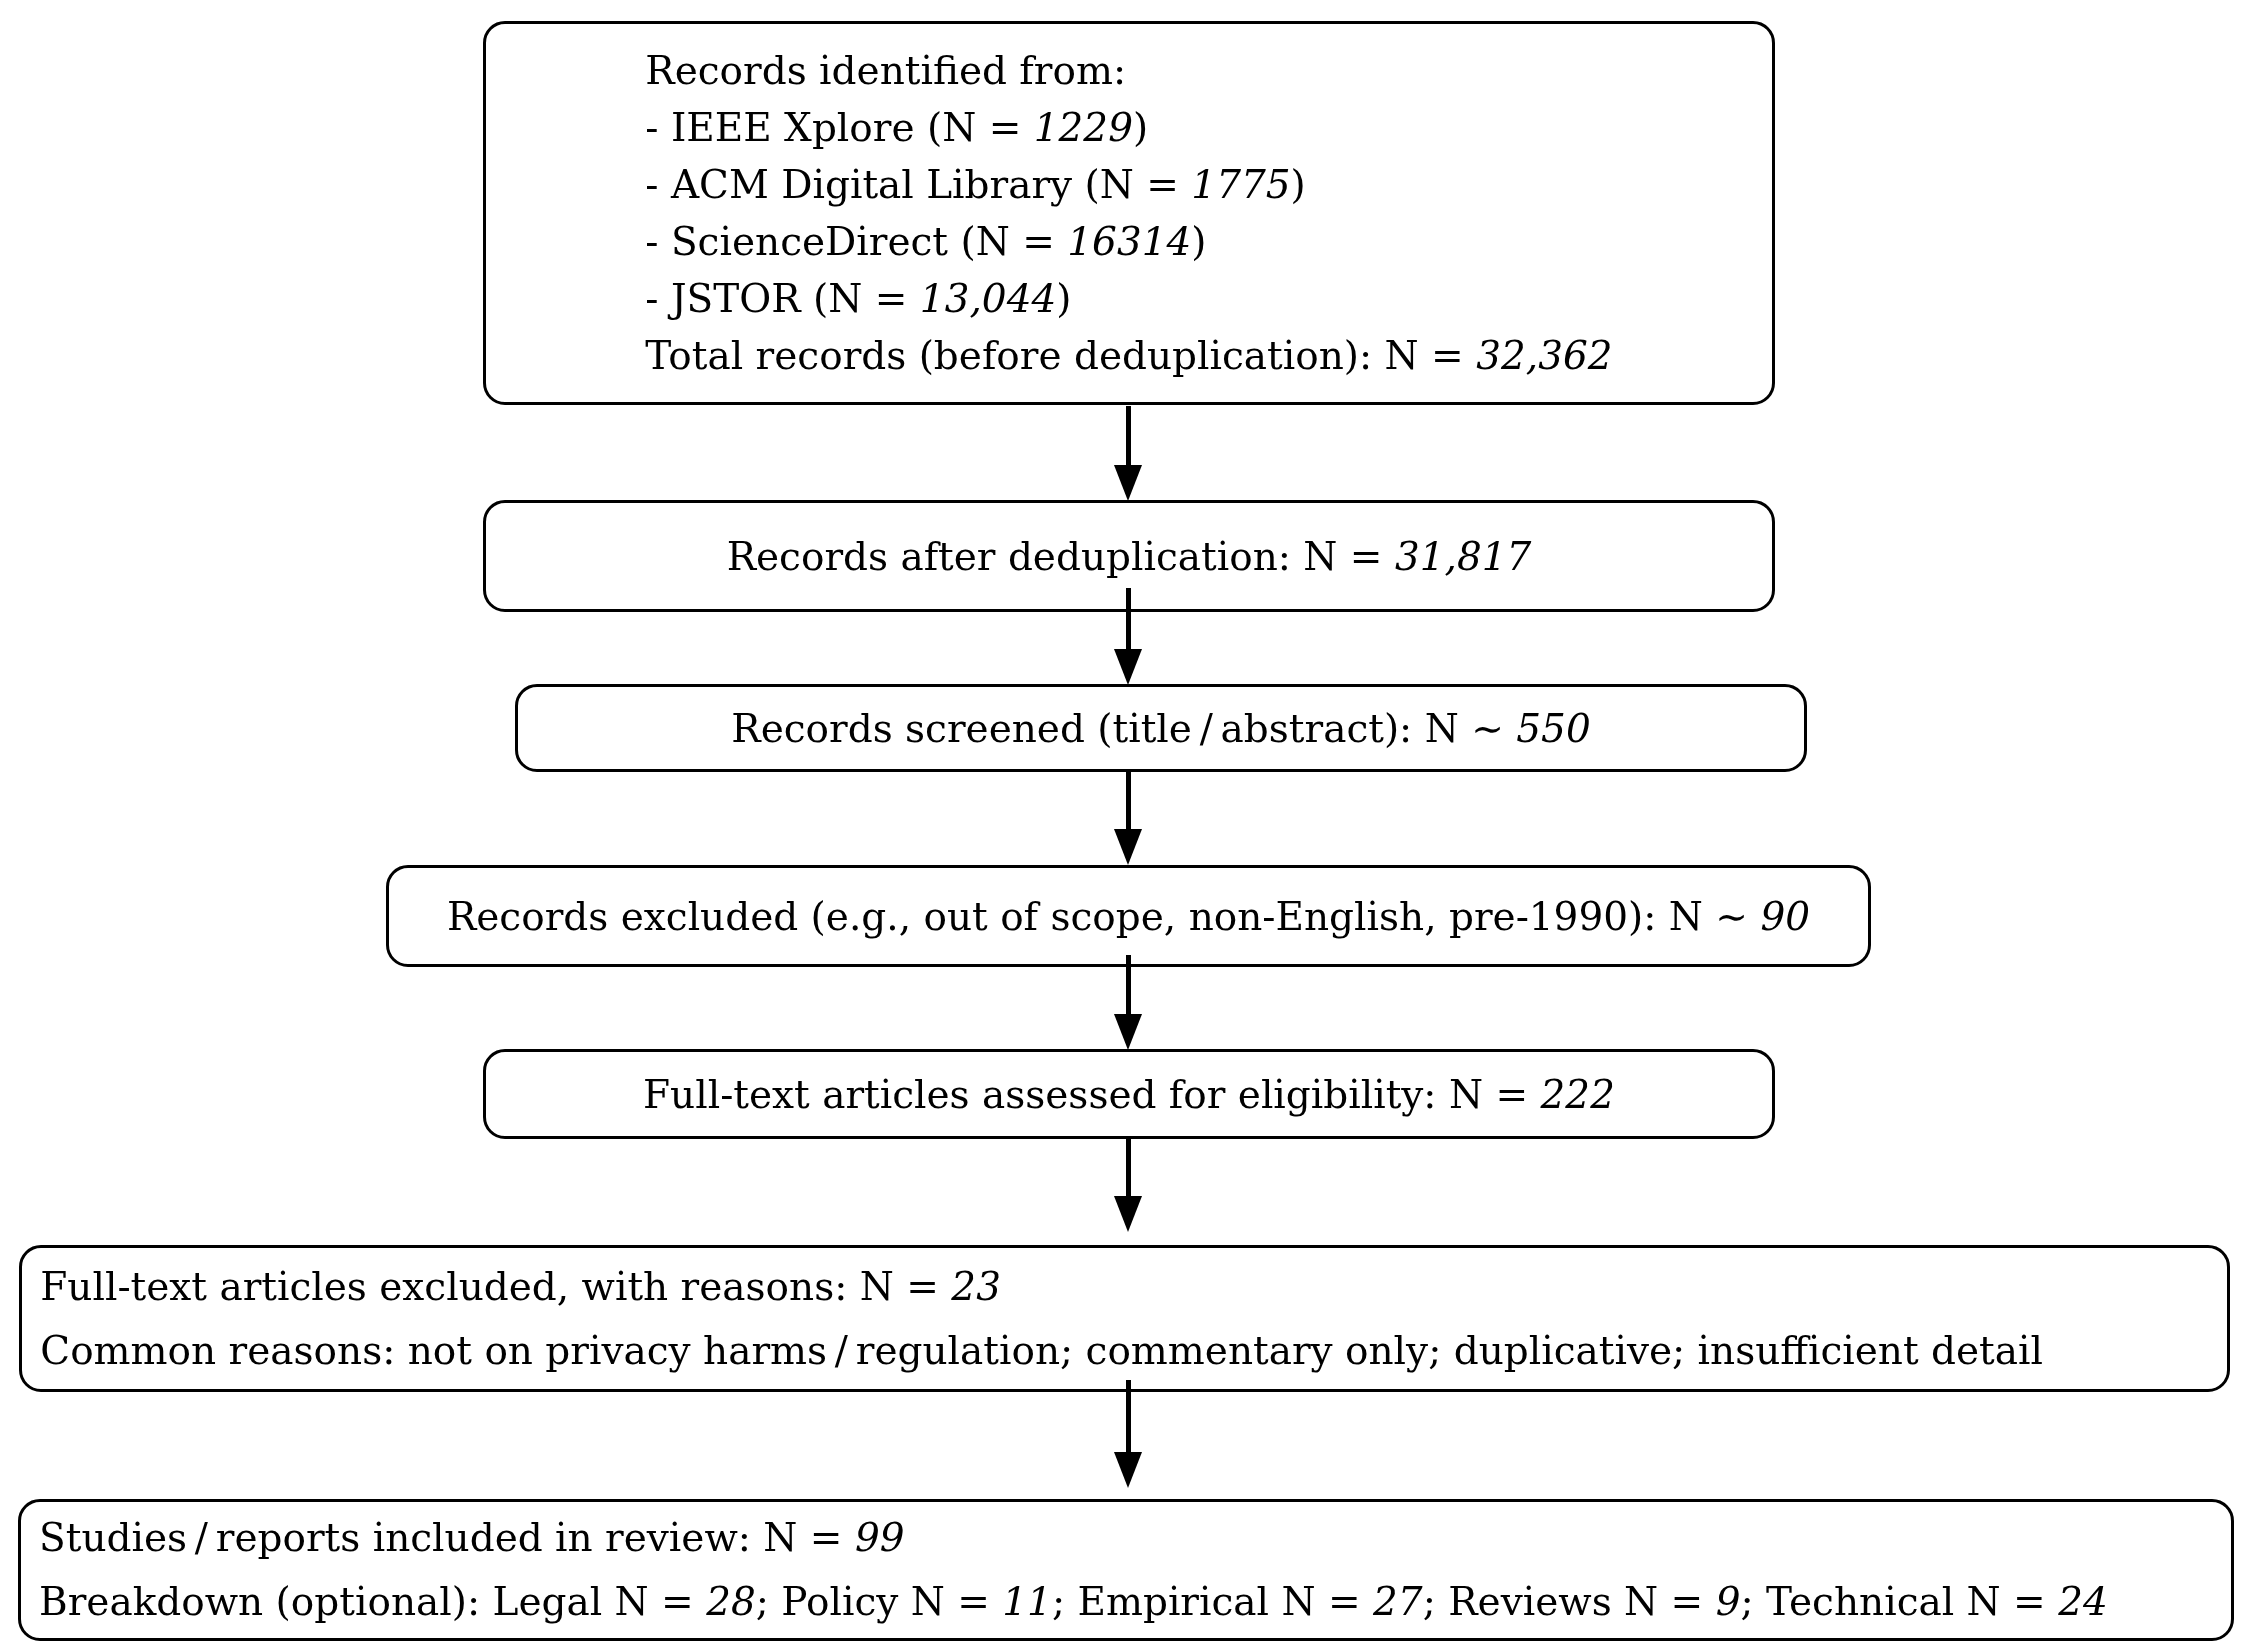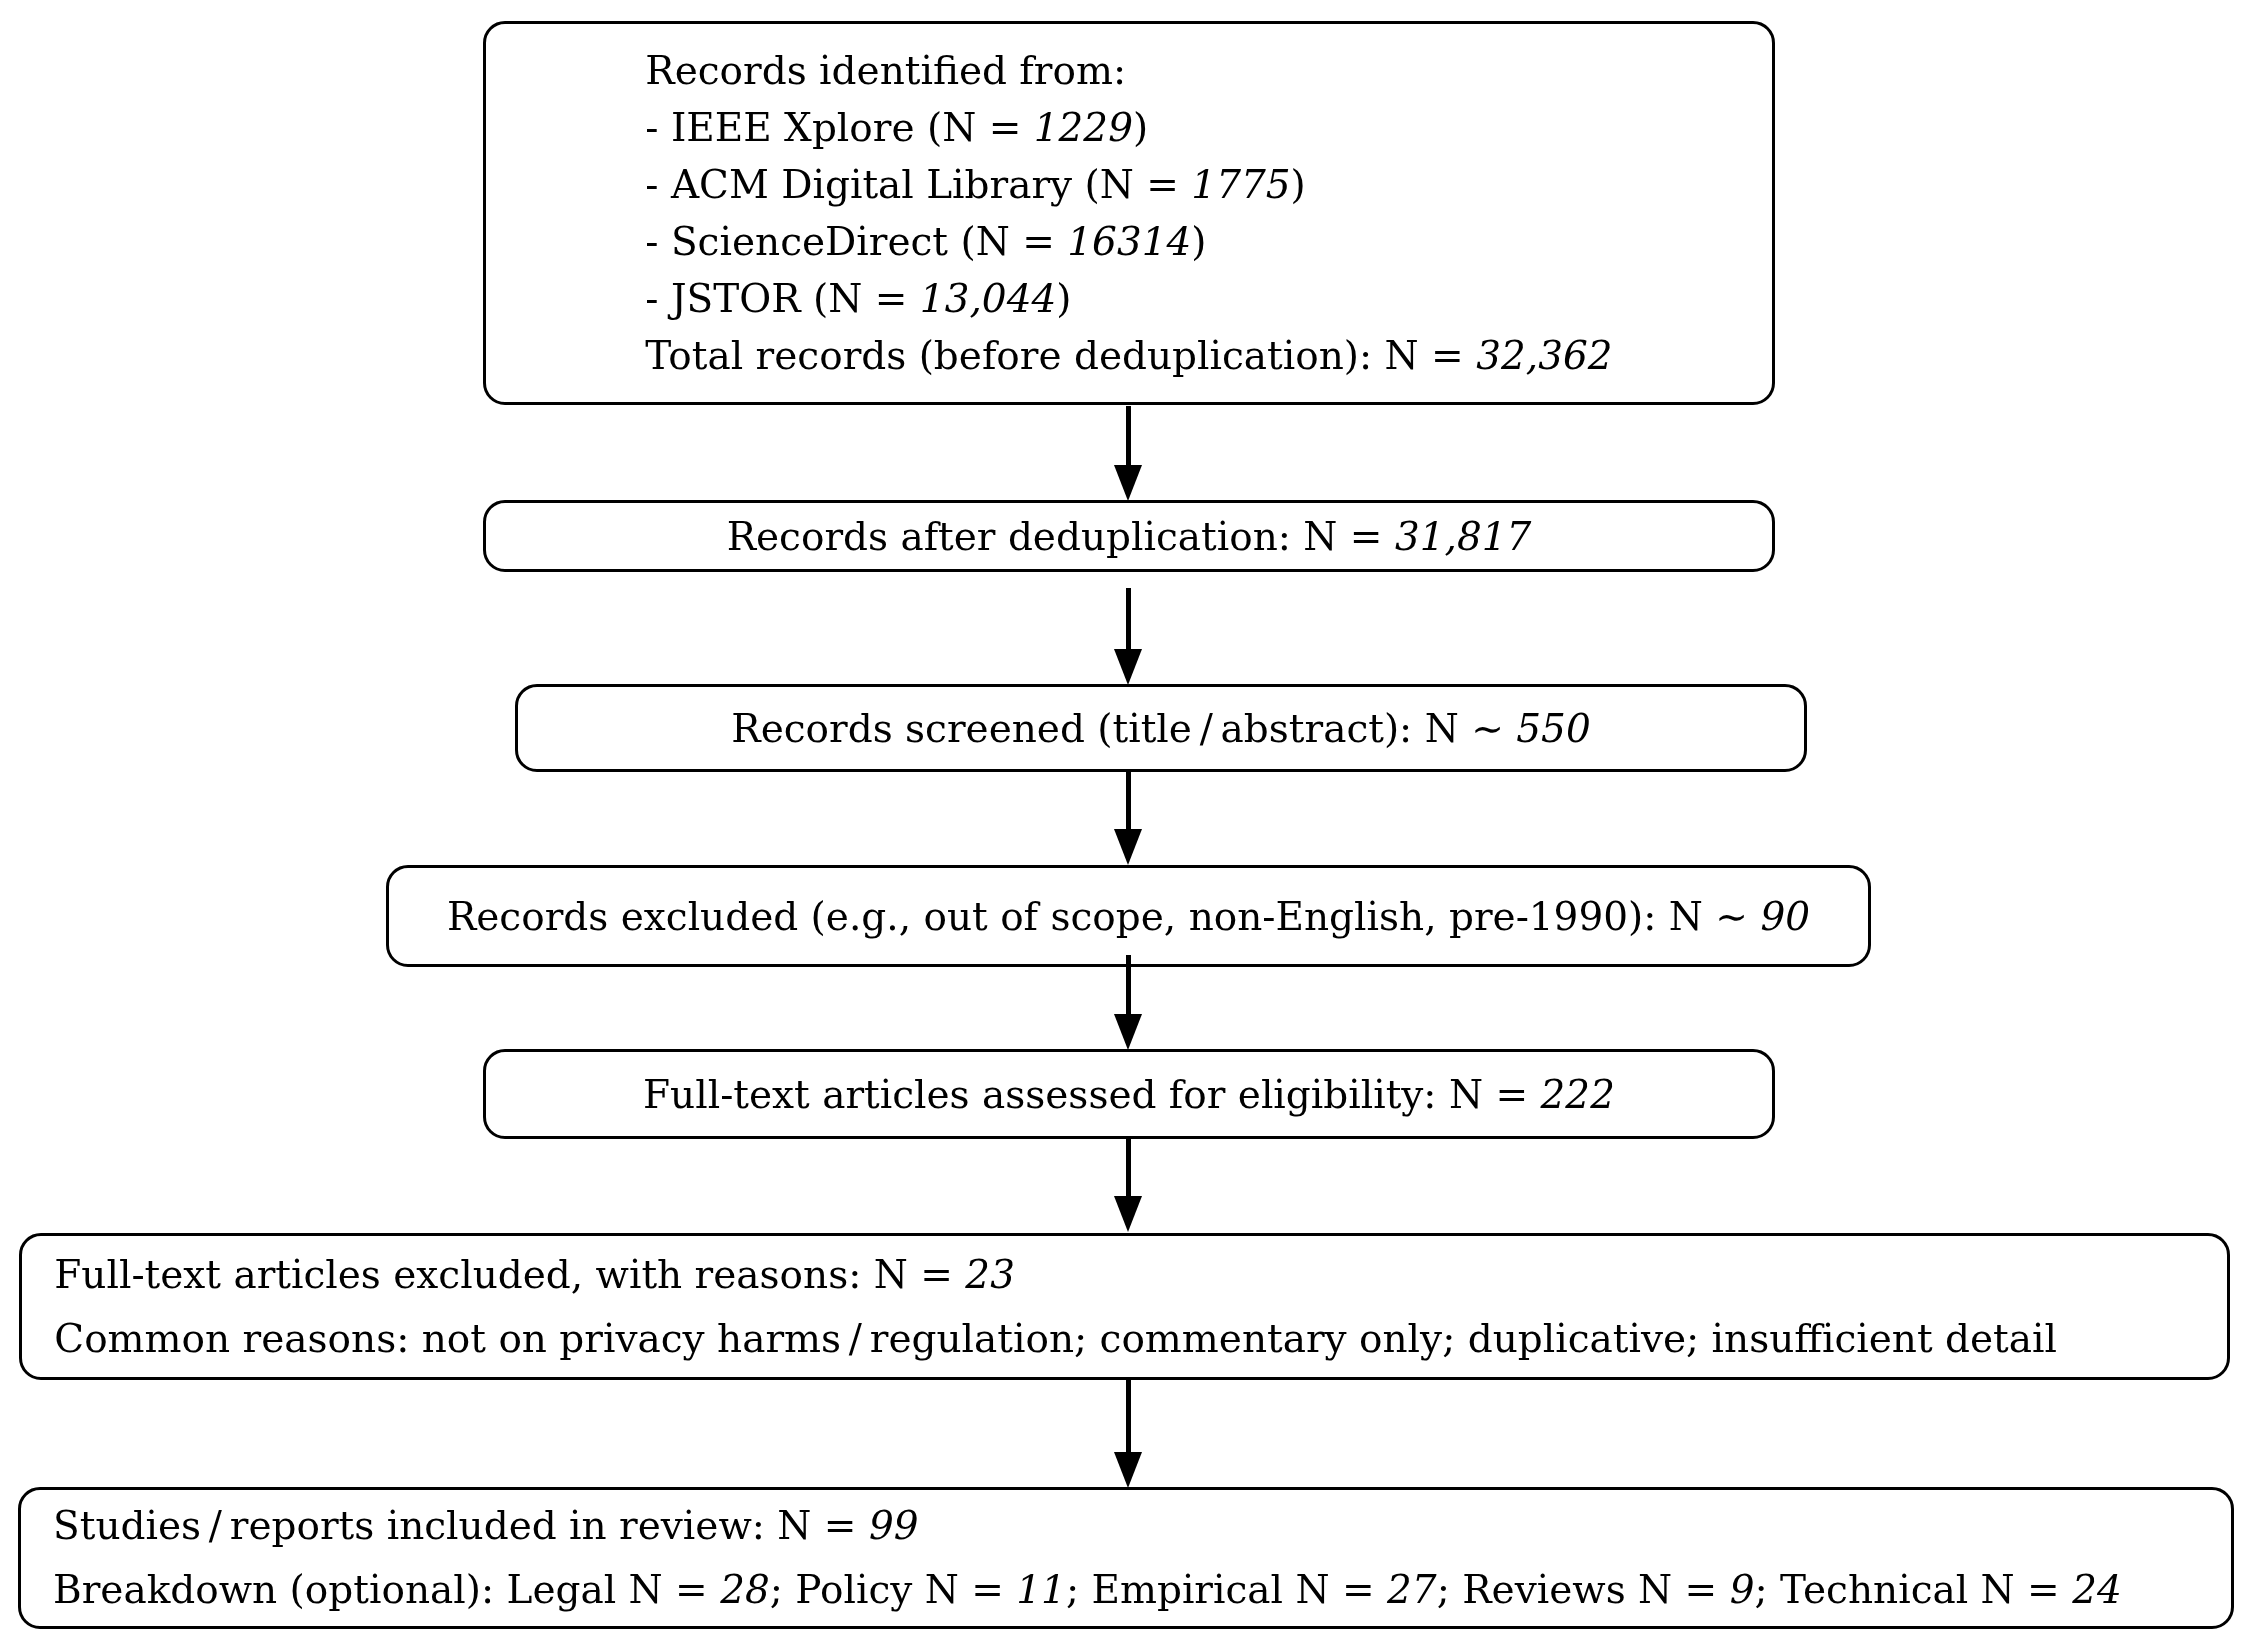--- a/index.html
+++ b/index.html
@@ -14,21 +14,21 @@
   .box{
     position:absolute;
     box-sizing:border-box;
     border:3.2px solid #000;
     border-radius:22px;
     background:#fff;
     display:flex;
     align-items:center;
     justify-content:center;
   }
-  .box.leftpad{justify-content:flex-start;padding-left:32px;}
+  .box.leftpad{justify-content:flex-start;padding-left:18px;margin-top:12px;}
   .tblock{font-size:39px;}
   .line{white-space:nowrap;line-height:57px;}
   .box.tall .line{line-height:57px;}
   .box.wide .line{line-height:64px;}
   .num{font-style:italic;}
   .arrow{position:absolute;width:28px;}
   .arrow .stem{
     position:absolute;left:12px;top:0;width:4.5px;
     height:calc(100% - 30px);
     background:#000;
@@ -55,21 +55,21 @@
         <div class="line"><span>- JSTOR (N = </span><span class="num">13,044</span><span>)</span></div>
         <div class="line"><span>Total records (before deduplication): N = </span><span class="num">32,362</span></div>
       </div>
   </div>
 
   <div class="arrow" style="left:1114px;top:406px;height:95px;">
     <div class="stem"></div>
     <div class="head"></div>
   </div>
 
-  <div class="box" style="left:483px;top:500px;width:1292px;height:72px;">
+  <div class="box" style="left:483px;top:500px;width:1292px;height:112px;">
     <div class="tblock" style="text-align: center;">
         <div class="line"><span>Records after deduplication: N = </span><span class="num">31,817</span></div>
       </div>
   </div>
 
   <div class="arrow" style="left:1114px;top:588px;height:97px;">
     <div class="stem"></div>
     <div class="head"></div>
   </div>
 

